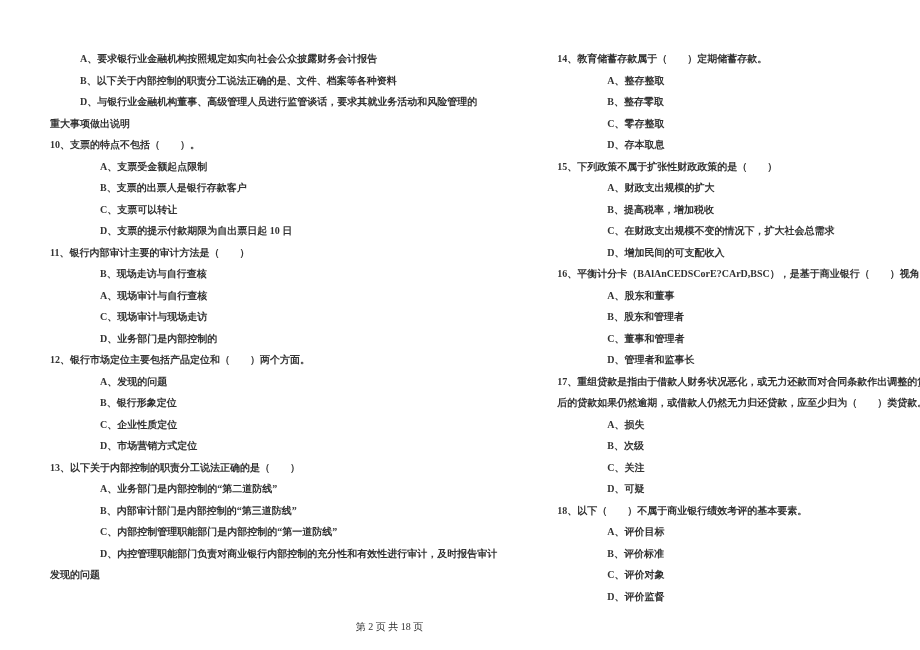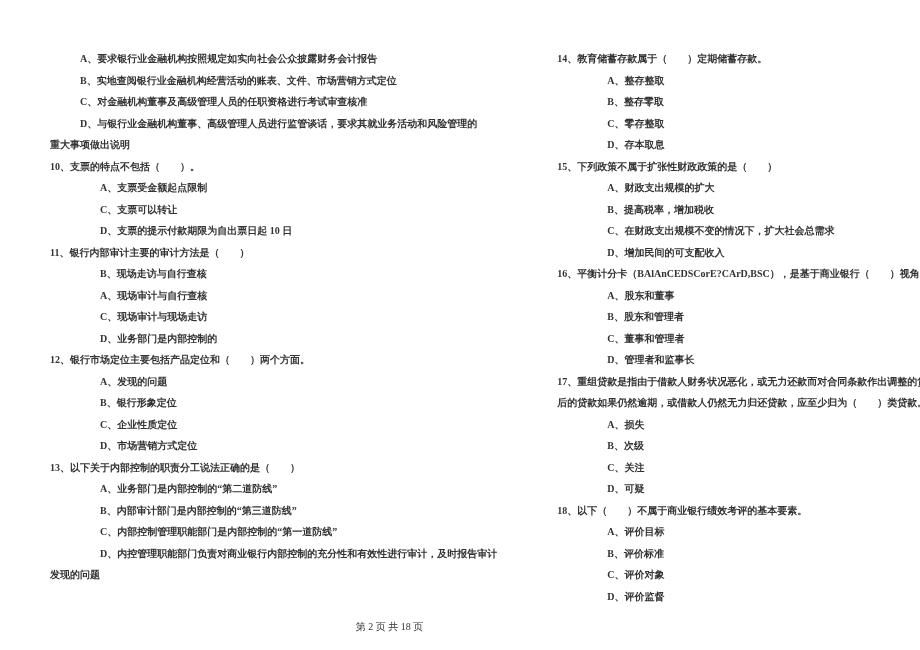--- a/index.html
+++ b/index.html
@@ -39,27 +39,27 @@
       color: #333;
     }
   </style>
 </head>
 <body>
 
 <div class="page">
 
   <div class="col">
     <div class="line" style="padding-left:30px">A、要求银行业金融机构按照规定如实向社会公众披露财务会计报告</div>
-    <div class="line" style="padding-left:30px">B、实地查阅银行业金融机构经营活动的账表、文件、市场营销方式定位</div>
-    <div class="line" style="padding-left:30px">C、对金融机构董事及高级管理人员的任职资格进行考试审查核准</div>
+    <div class="line" style="padding-left:30px">B、以下关于内部控制的职责分工说法正确的是、文件、档案等各种资料</div>
     <div class="line" style="padding-left:30px">D、与银行业金融机构董事、高级管理人员进行监管谈话，要求其就业务活动和风险管理的</div>
     <div class="line">重大事项做出说明</div>
 
     <div class="line">10、支票的特点不包括（　　）。</div>
     <div class="line" style="padding-left:50px">A、支票受金额起点限制</div>
+    <div class="line" style="padding-left:50px">B、支票的出票人是银行存款客户</div>
     <div class="line" style="padding-left:50px">C、支票可以转让</div>
     <div class="line" style="padding-left:50px">D、支票的提示付款期限为自出票日起 10 日</div>
 
     <div class="line">11、银行内部审计主要的审计方法是（　　）</div>
     <div class="line" style="padding-left:50px">B、现场走访与自行查核</div>
     <div class="line" style="padding-left:50px">A、现场审计与自行查核</div>
     <div class="line" style="padding-left:50px">C、现场审计与现场走访</div>
     <div class="line" style="padding-left:50px">D、业务部门是内部控制的</div>
 
     <div class="line">12、银行市场定位主要包括产品定位和（　　）两个方面。</div>

